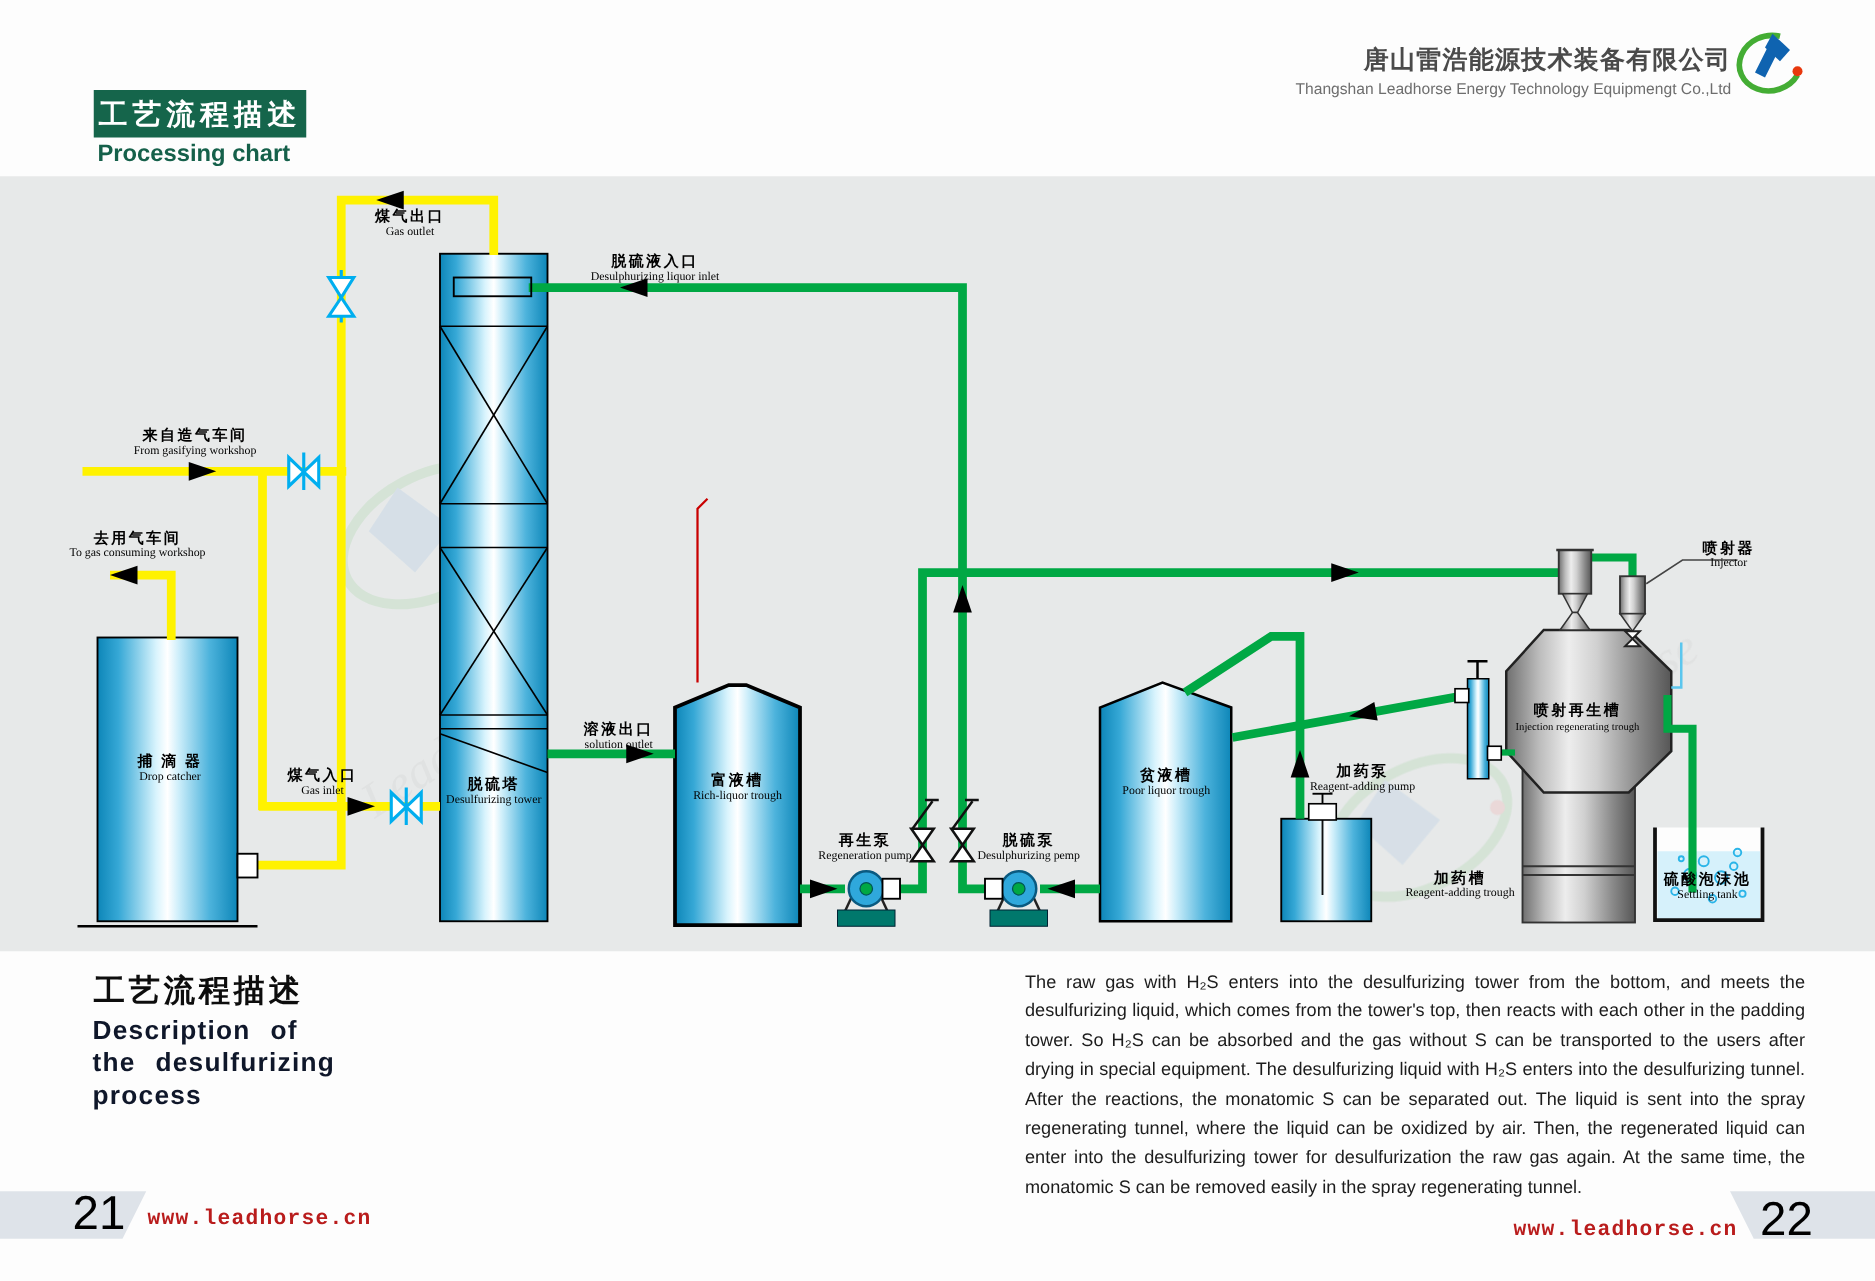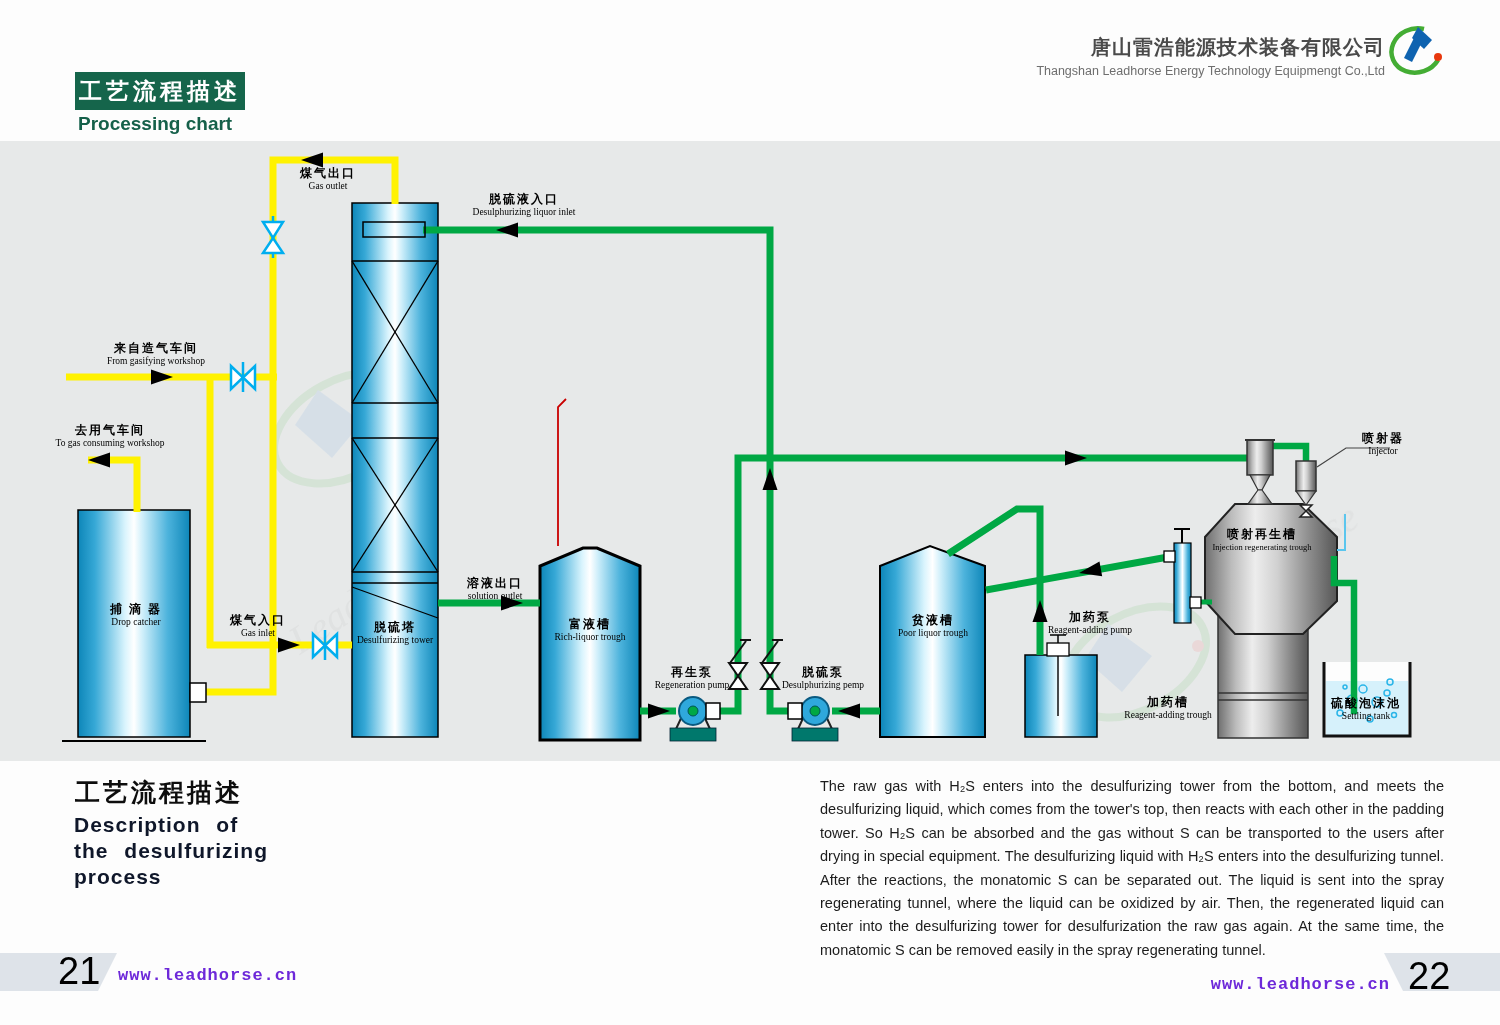--- a/index.html
+++ b/index.html
@@ -25,21 +25,21 @@
                  letter-spacing:3px;z-index:3;font-family:"Liberation Sans",sans-serif;}
   .desc-title-en{position:absolute;left:74px;top:812px;width:230px;font-size:21px;font-weight:700;color:#0f172a;
                  line-height:26px;letter-spacing:1px;word-spacing:9px;white-space:pre-line;z-index:3;}
   .para-cn{position:absolute;left:310px;top:772px;width:404px;font-size:15.5px;line-height:28.3px;
            text-align:justify;text-indent:33px;color:#000;font-family:"Liberation Serif",serif;z-index:3;}
   .para-en{position:absolute;left:820px;top:775px;width:624px;font-size:14.5px;line-height:23.4px;
            text-align:justify;color:#1c1c1c;z-index:3;}
   
   .page-num{position:absolute;font-size:38px;color:#000;z-index:3;}
   .site{position:absolute;font-family:"Liberation Mono",monospace;font-weight:700;font-size:17px;
-        letter-spacing:1px;color:#6d28d9;z-index:3;}
+        letter-spacing:1px;color:#b91c1c;z-index:3;}
 </style>
 </head>
 <body>
 
 <div id="page">
 
 <svg id="diagram-svg" width="1500" height="1025" viewBox="0 0 1500 1025">
   <defs>
     <linearGradient id="cy" x1="0" y1="0" x2="1" y2="0">
       <stop offset="0" stop-color="#0d86b8"></stop>
@@ -271,21 +271,21 @@
 <div class="title-en">Processing chart</div>
 <div class="company">
   <div class="cn">唐山雷浩能源技术装备有限公司</div>
   <div class="en">Thangshan Leadhorse Energy Technology Equipmengt Co.,Ltd</div>
 </div>
 
 <div class="lbl" style="left:258px;top:167px;width:140px">
   <div class="cn">煤气出口</div>
   <div class="en">Gas  outlet</div>
 </div>
-<div class="lbl" style="left:424px;top:193px;width:200px">
+<div class="lbl" style="left:424px;top:203px;width:200px">
   <div class="cn">脱硫液入口</div>
   <div class="en">Desulphurizing  liquor  inlet</div>
 </div>
 <div class="lbl" style="left:66px;top:342px;width:180px">
   <div class="cn">来自造气车间</div>
   <div class="en">From gasifying workshop</div>
 </div>
 <div class="lbl" style="left:20px;top:424px;width:180px">
   <div class="cn">去用气车间</div>
   <div class="en">To gas consuming workshop</div>
@@ -327,21 +327,21 @@
   <div class="en">Reagent-adding pump</div>
 </div>
 <div class="lbl left" style="left:1103px;top:696px;width:130px">
   <div class="cn">加药槽</div>
   <div class="en">Reagent-adding trough</div>
 </div>
 <div class="lbl left" style="left:1348px;top:432px;width:70px">
   <div class="cn">喷射器</div>
   <div class="en">Injector</div>
 </div>
-<div class="lbl tight" style="left:1182px;top:528px;width:160px">
+<div class="lbl tight" style="left:1182px;top:562px;width:160px">
   <div class="cn">喷射再生槽</div>
   <div class="en">Injection regenerating trough</div>
 </div>
 <div class="lbl" style="left:1306px;top:697px;width:120px">
   <div class="cn">硫酸泡沫池</div>
   <div class="en">Settling tank</div>
 </div>
 
 <div class="desc-title-cn">工艺流程描述</div>
 <div class="desc-title-en">Description of

